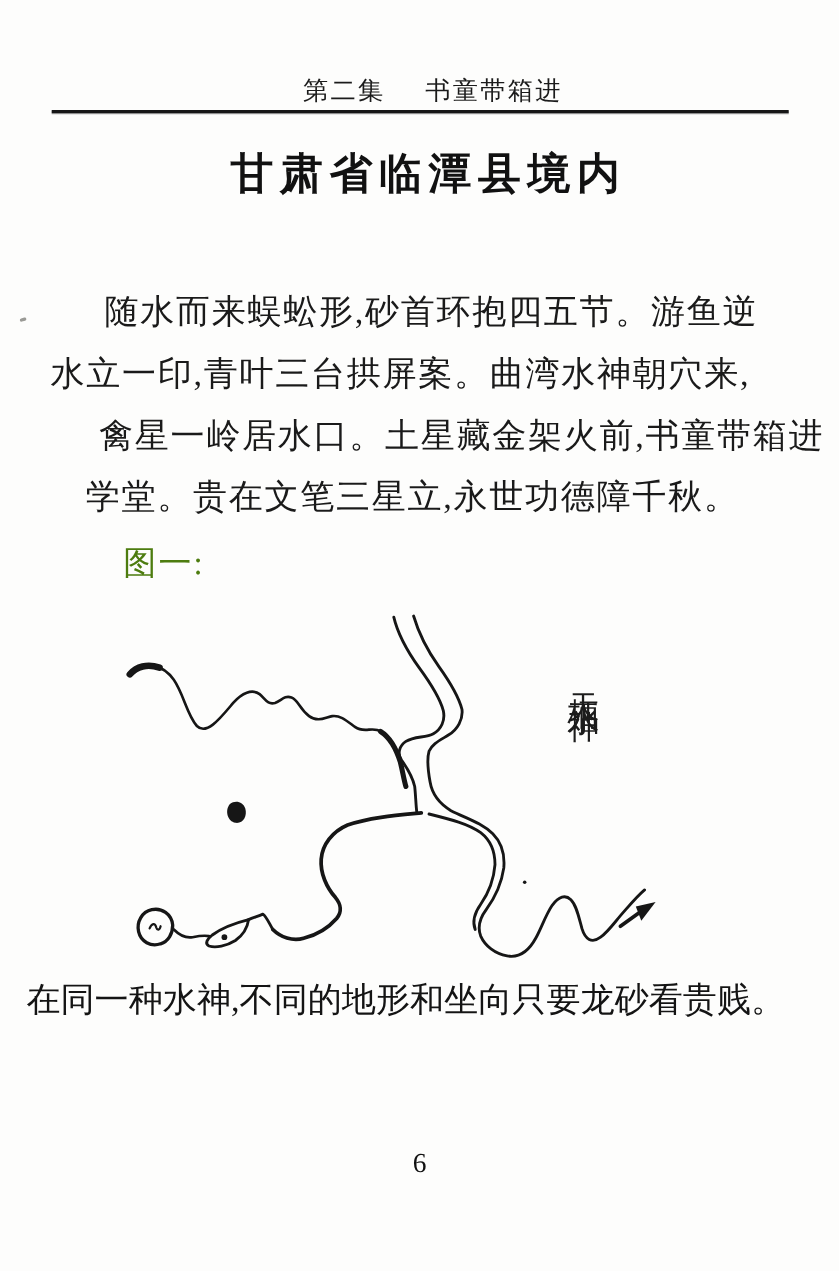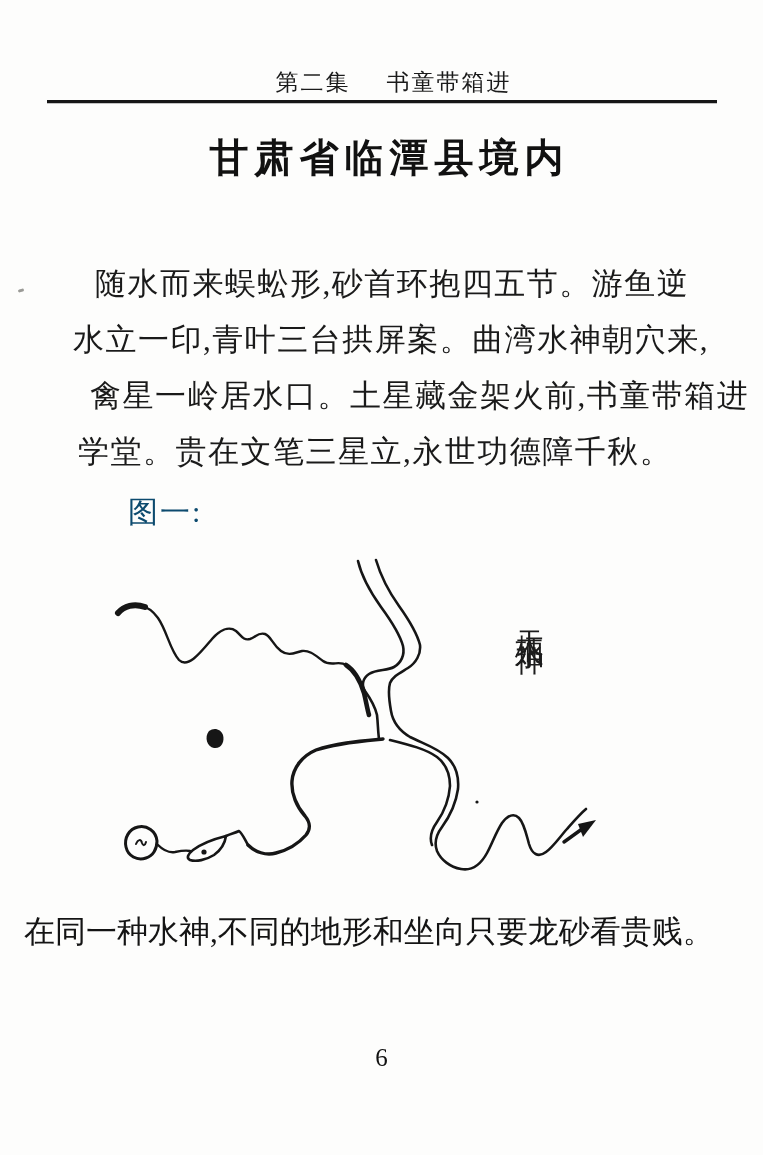--- a/index.html
+++ b/index.html
@@ -26,31 +26,31 @@
     font-weight:700;font-size:39px;letter-spacing:6px;color:#111;
     transform:translateX(8px);
   }
   
   .bodyline{
     left:46px;width:690px;font-size:31px;letter-spacing:1.5px;
     color:#1a1a1a;white-space:nowrap;
   }
   .indent{left:95px;}
   .fig-label{
-    top:492px;left:128px;font-size:30px;letter-spacing:2px;color:#0c4a6e;
+    top:492px;left:112px;font-size:30px;letter-spacing:2px;color:#4d7c0f;
   }
   
   .vlabel{
     top:607px;left:510px;height:170px;
     writing-mode:vertical-rl;text-orientation:upright;
     font-size:29px;letter-spacing:5px;color:#1c1c1c;
   }
   .caption{
     top:888px;left:24px;width:730px;font-size:31px;letter-spacing:0px;
-    color:#141414;white-space:nowrap;margin-top:23px;
+    color:#141414;white-space:nowrap;
   }
   .pagenum{
     top:1044px;left:0;right:0;text-align:center;font-size:25px;color:#111;
   }
   .speck{
     top:289px;left:18px;width:6px;height:3px;background:#9a9a96;
     border-radius:2px;transform:rotate(-15deg);
   }
   svg.figure{top:550px;left:0;}
   svg .ln{fill:none;stroke:#161616;stroke-linecap:round;stroke-linejoin:round;}
@@ -62,21 +62,21 @@
   <span>第二集</span>
   <span>书童带箱进</span>
 </div>
 <div class="abs rule"></div>
 
 <div class="abs title">甘肃省临潭县境内</div>
 
 <div class="abs speck"></div>
 
 <div class="abs bodyline indent" style="top:263px;">随水而来蜈蚣形,砂首环抱四五节。游鱼逆</div>
-<div class="abs bodyline" style="top:319px;text-align:center;">水立一印,青叶三台拱屏案。曲湾水神朝穴来,</div>
+<div class="abs bodyline" style="top:319px;">水立一印,青叶三台拱屏案。曲湾水神朝穴来,</div>
 <div class="abs bodyline" style="top:375px;margin-left:44px;">禽星一岭居水口。土星藏金架火前,书童带箱进</div>
 <div class="abs bodyline" style="top:431px;margin-left:32px;">学堂。贵在文笔三星立,永世功德障千秋。</div>
 
 <div class="abs fig-label">图一:</div>
 
 <svg class="abs figure" width="763" height="350" viewBox="0 550 763 350" xmlns="http://www.w3.org/2000/svg">
 
   <path class="ln" stroke-width="2.4" d="M120,610 C133,601 148,604 158,618 C167,631 170,650 179,660
            C188,669 201,652 212,639 C220,630 229,626 236,631
            C241,635 243,641 250,639 C256,637 258,632 265,634

